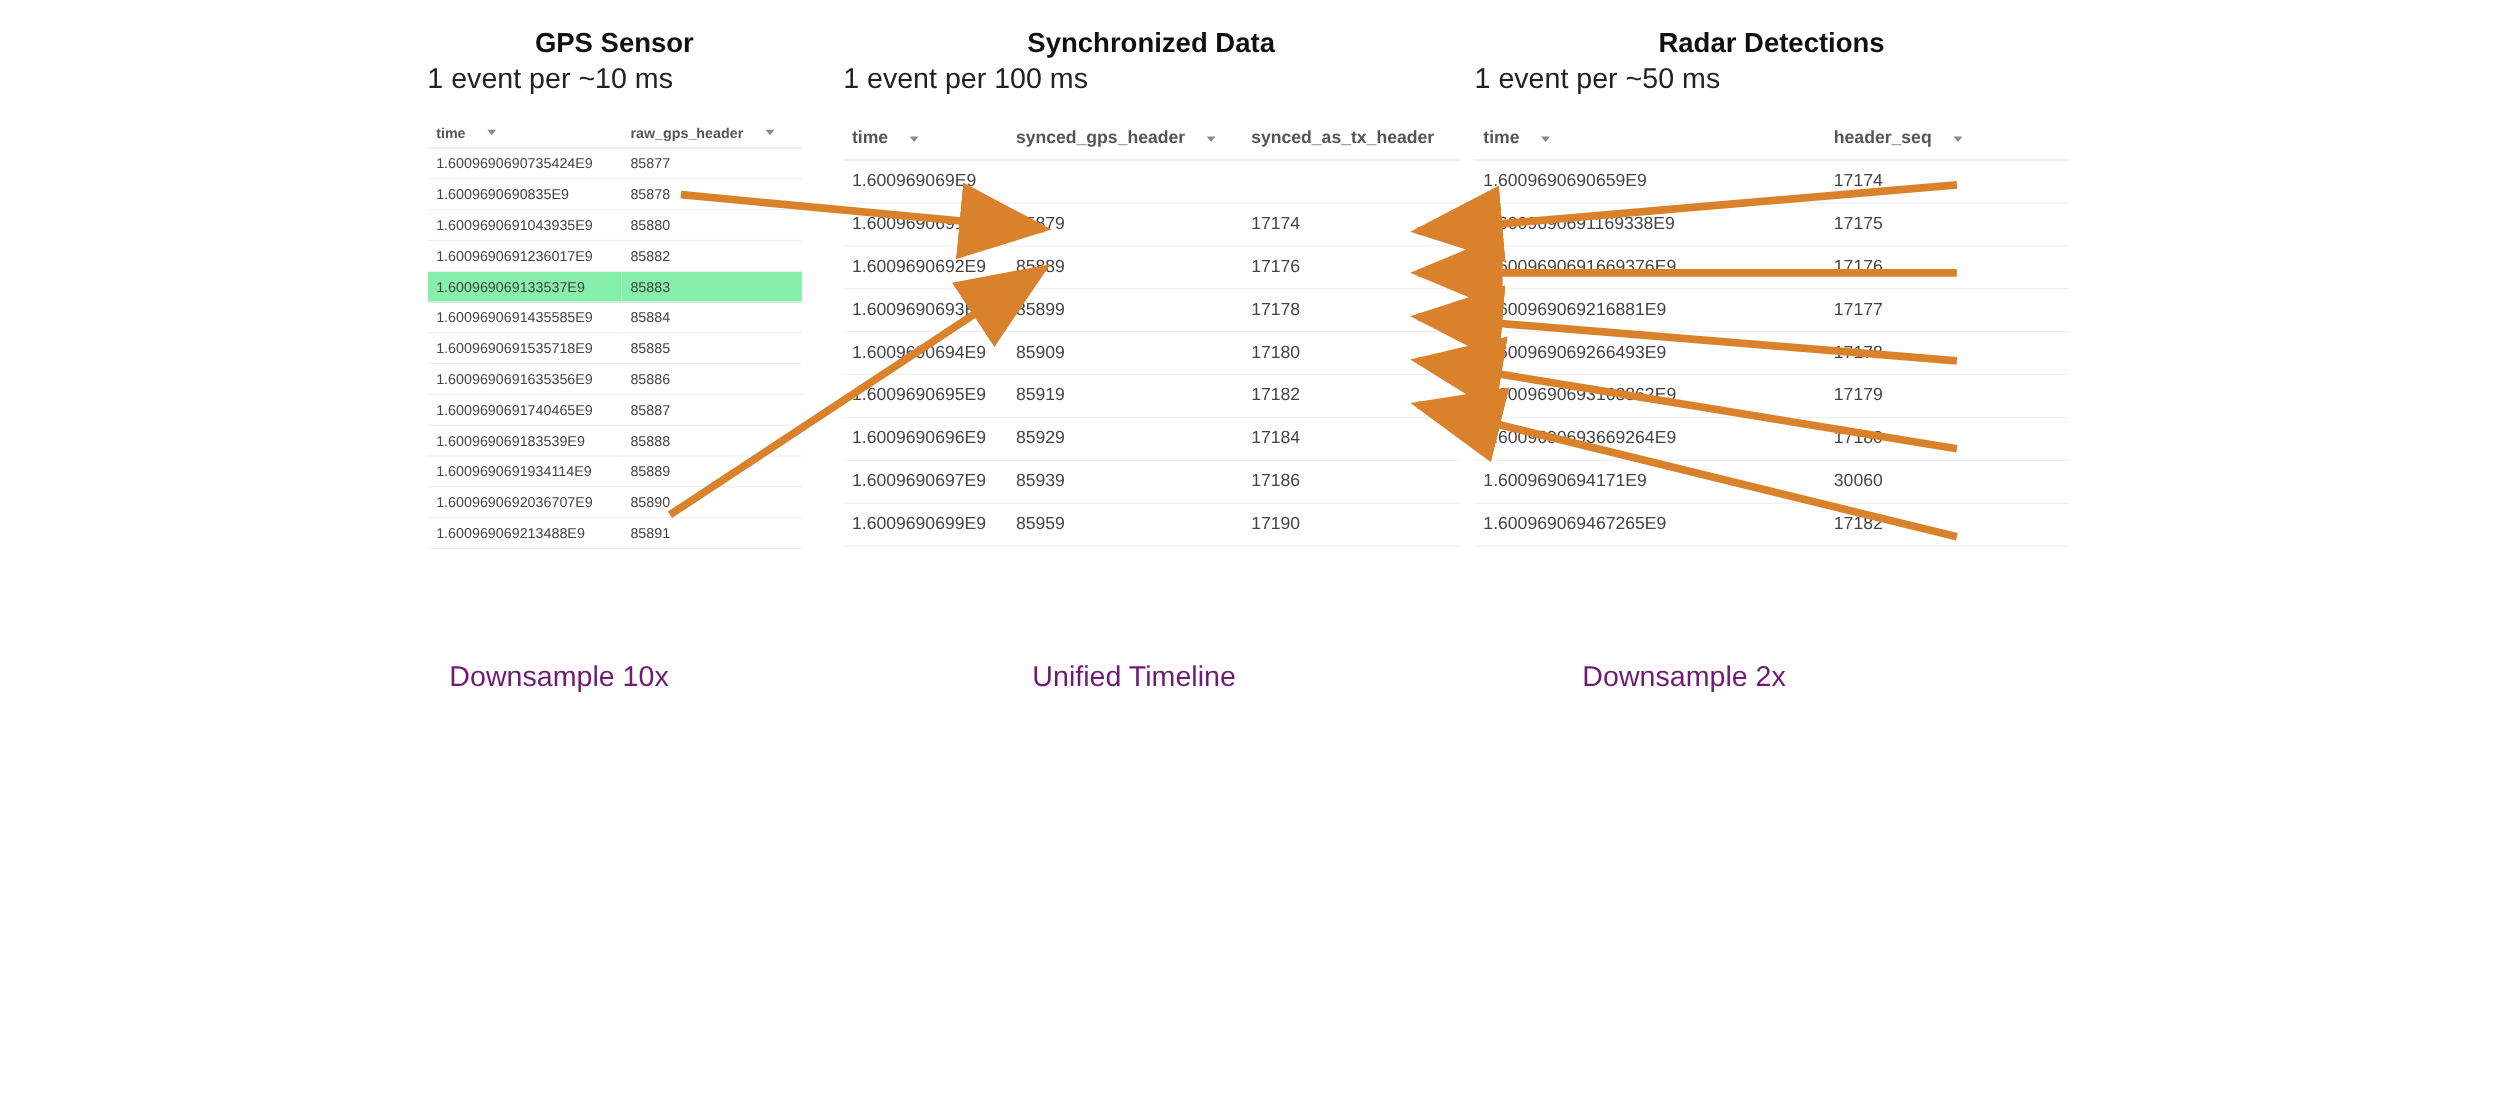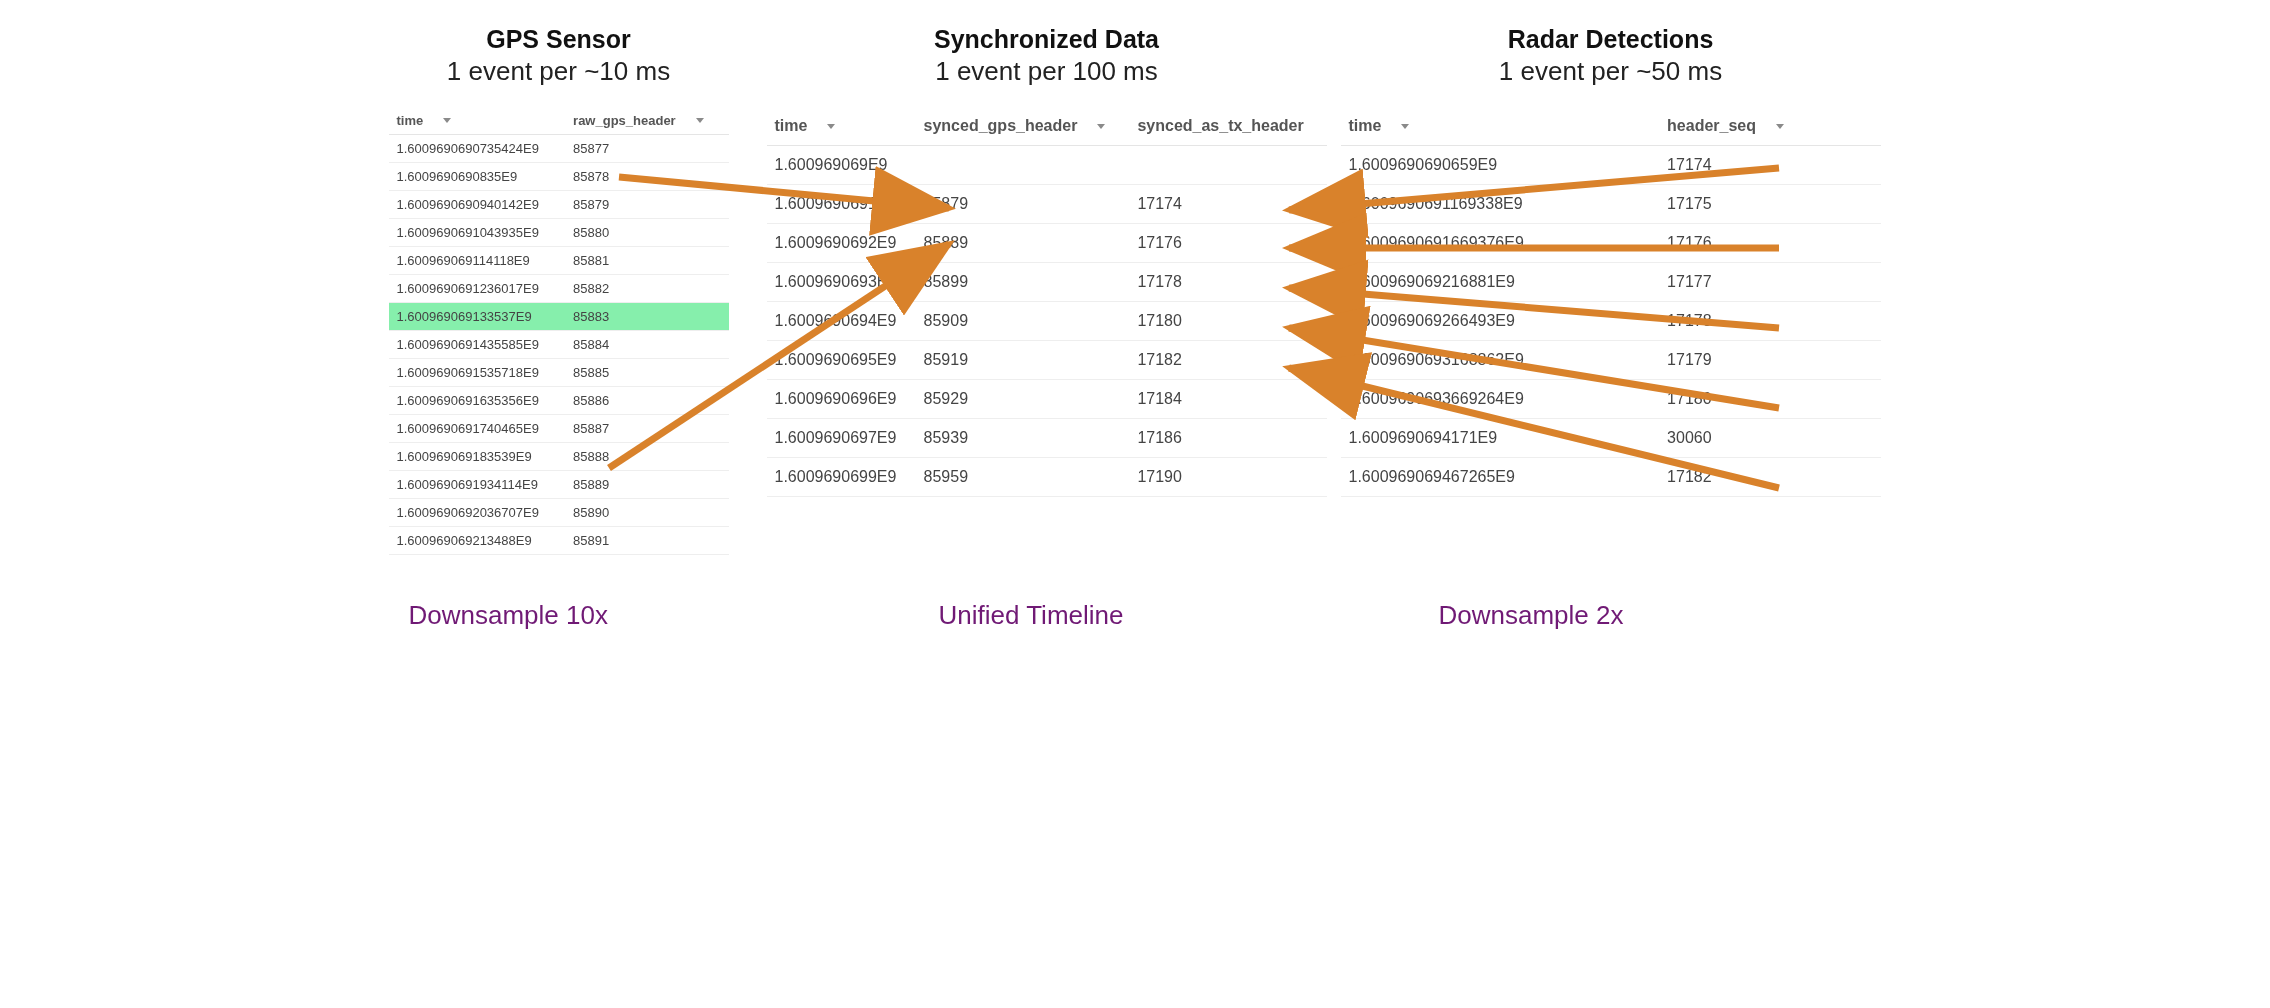--- a/index.html
+++ b/index.html
@@ -27,21 +27,21 @@
   .title {
     font-size: 25px;
     font-weight: 700;
     text-align: center;
     color: #111;
     line-height: 1.2;
   }
   .subtitle {
     font-size: 26px;
     font-weight: 400;
-    text-align: center;
+    text-align: left;
     color: #222;
     margin-top: 2px;
   }
   .footer-label {
     position: absolute;
     font-size: 26px;
     font-weight: 400;
     color: #701a75;
   }
 
@@ -125,30 +125,22 @@
       <tbody id="gps-body">
           <tr>
             <td>1.6009690690735424E9</td>
             <td>85877</td>
           </tr>
           <tr>
             <td>1.6009690690835E9</td>
             <td>85878</td>
           </tr>
           <tr>
-            <td>1.6009690690940142E9</td>
-            <td>85879</td>
-          </tr>
-          <tr>
             <td>1.6009690691043935E9</td>
             <td>85880</td>
-          </tr>
-          <tr>
-            <td>1.600969069114118E9</td>
-            <td>85881</td>
           </tr>
           <tr>
             <td>1.6009690691236017E9</td>
             <td>85882</td>
           </tr>
           <tr class="hl">
             <td>1.600969069133537E9</td>
             <td>85883</td>
           </tr>
           <tr>

